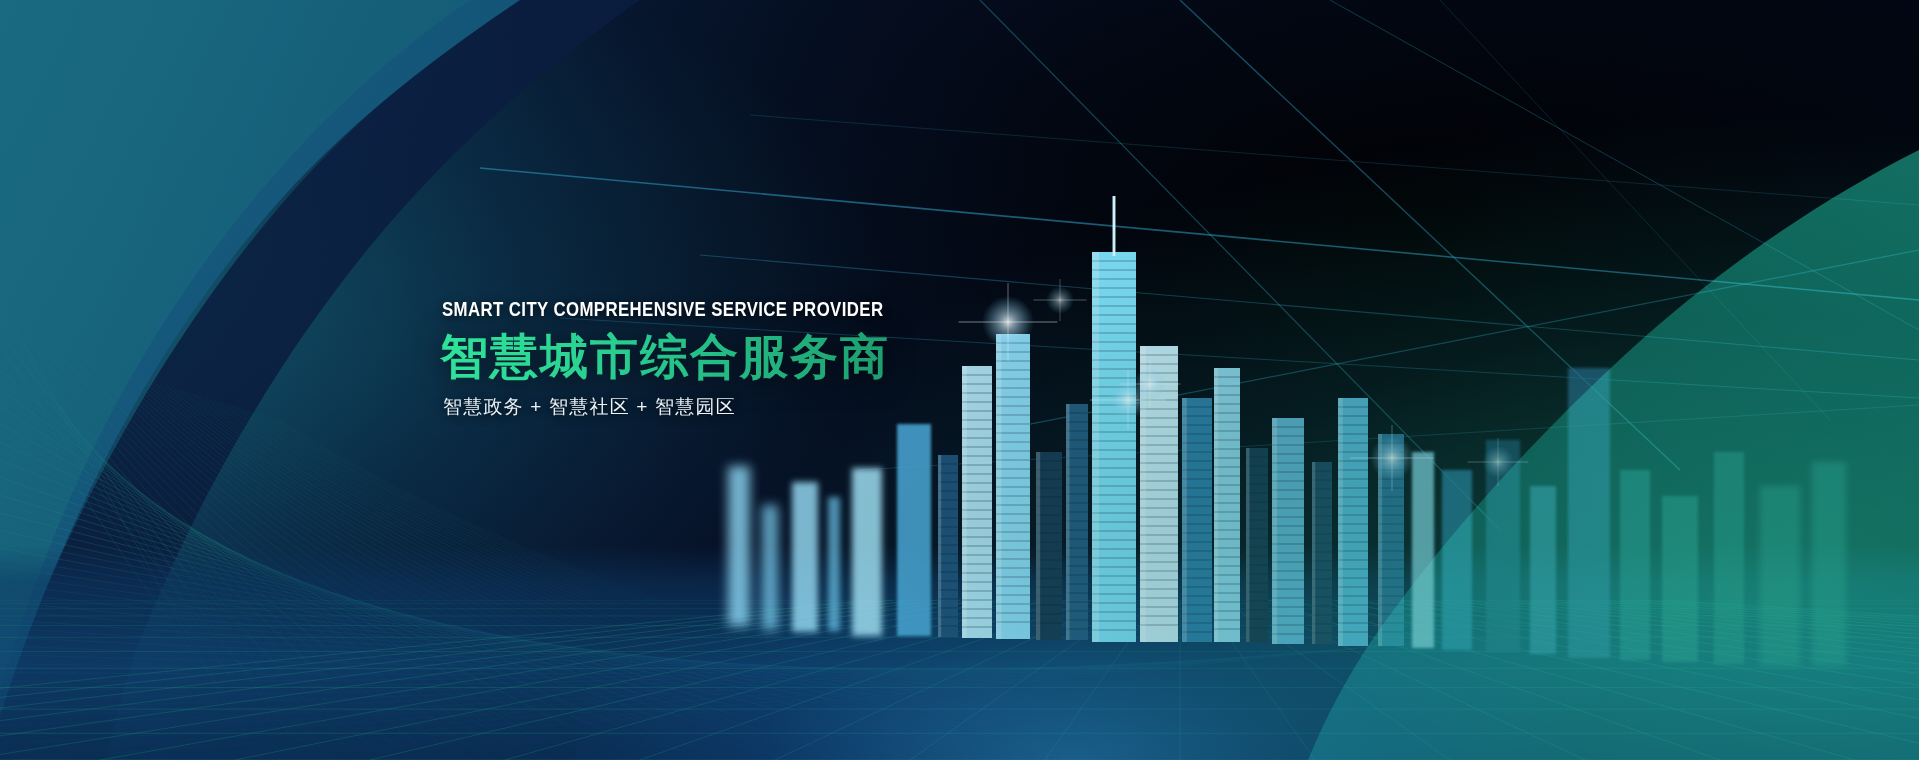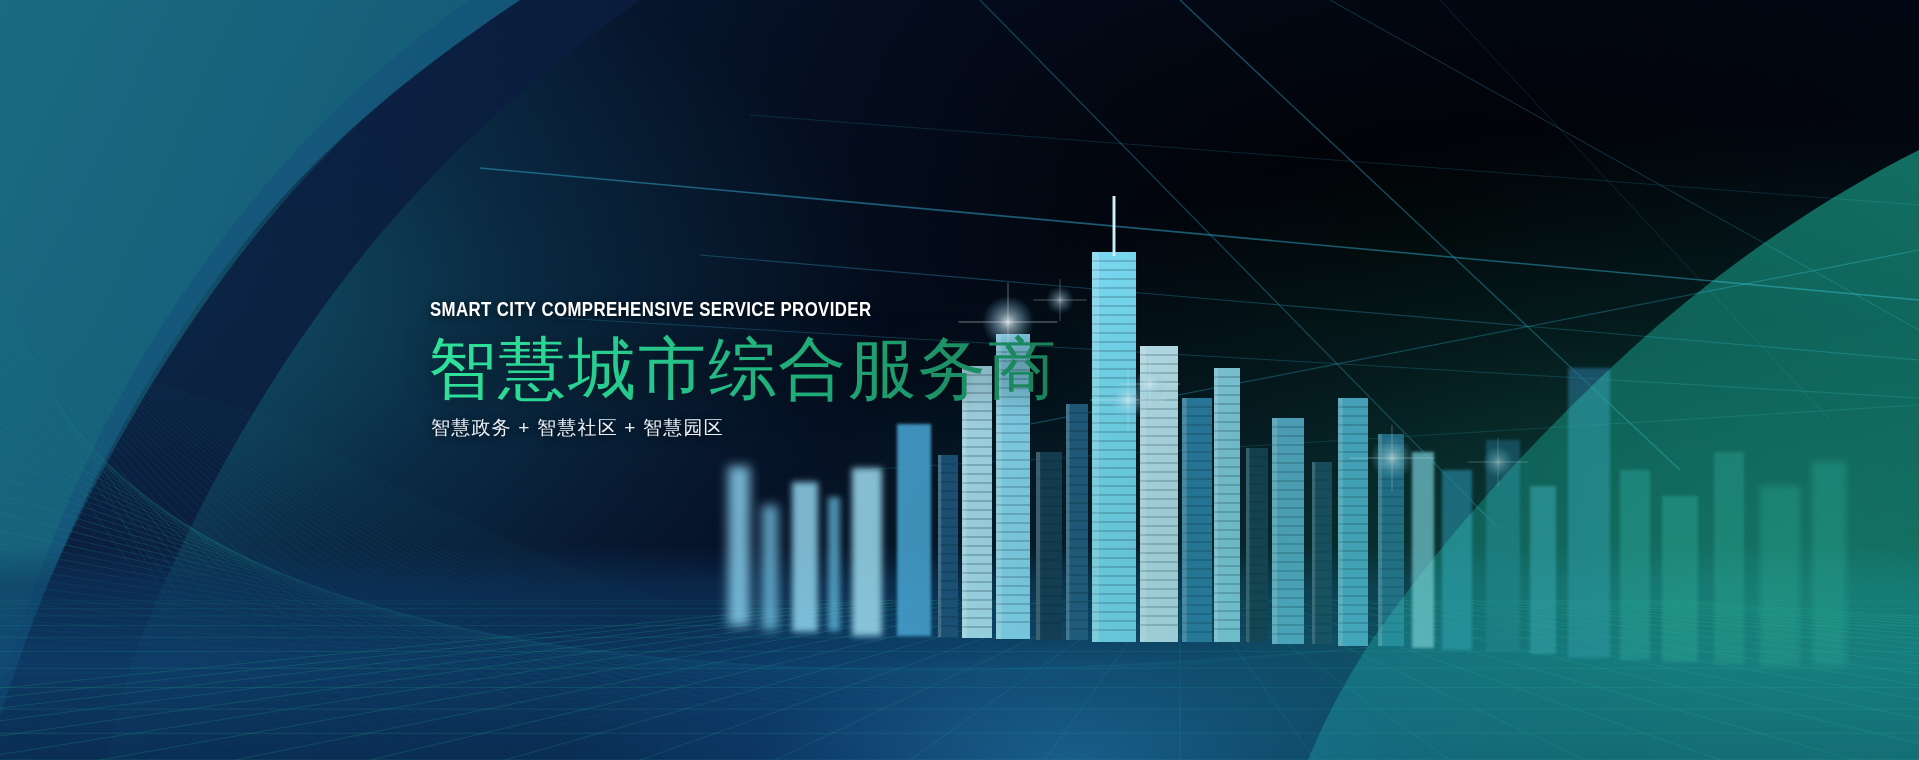--- a/index.html
+++ b/index.html
@@ -60,38 +60,38 @@
     background:
       linear-gradient(180deg, rgba(10,40,80,0.0) 0%, rgba(12,54,96,0.55) 18%, rgba(14,66,112,0.75) 55%, rgba(10,48,88,0.85) 100%);
   }
   .ground-glow{
     position:absolute;left:30%;right:8%;bottom:0;height:230px;
     background:radial-gradient(60% 120% at 42% 100%, rgba(48,150,222,0.45) 0%, rgba(20,90,160,0.22) 45%, rgba(0,0,0,0) 75%);
   }
 
   
   .text-block{
-    position:absolute;left:428px;top:298px;width:760px;
+    position:absolute;left:440px;top:298px;width:760px;
   }
   .eyebrow{
     color:#ffffff;
     font-size:21px;
     font-weight:700;
     letter-spacing:.5px;
     line-height:1;
     margin:0 0 13px 2px;
     transform:scaleX(.80);
     transform-origin:left center;
     white-space:nowrap;
     text-shadow:0 2px 10px rgba(0,0,0,.75);
   }
   .headline{
     margin:0 0 14px 0;
-    font-size:68px;
-    font-weight:400;
+    font-size:48px;
+    font-weight:700;
     line-height:1.06;
     letter-spacing:2px;
     white-space:nowrap;
     background:linear-gradient(95deg,#2fe39a 0%,#2bd694 16%,#25c188 33%,#1fa876 52%,#1c8f64 70%,#1a7d58 86%,#1a7152 100%);
     -webkit-background-clip:text;
     background-clip:text;
     color:transparent;
     -webkit-text-fill-color:transparent;
     filter:drop-shadow(0 3px 14px rgba(0,0,0,.55));
   }

